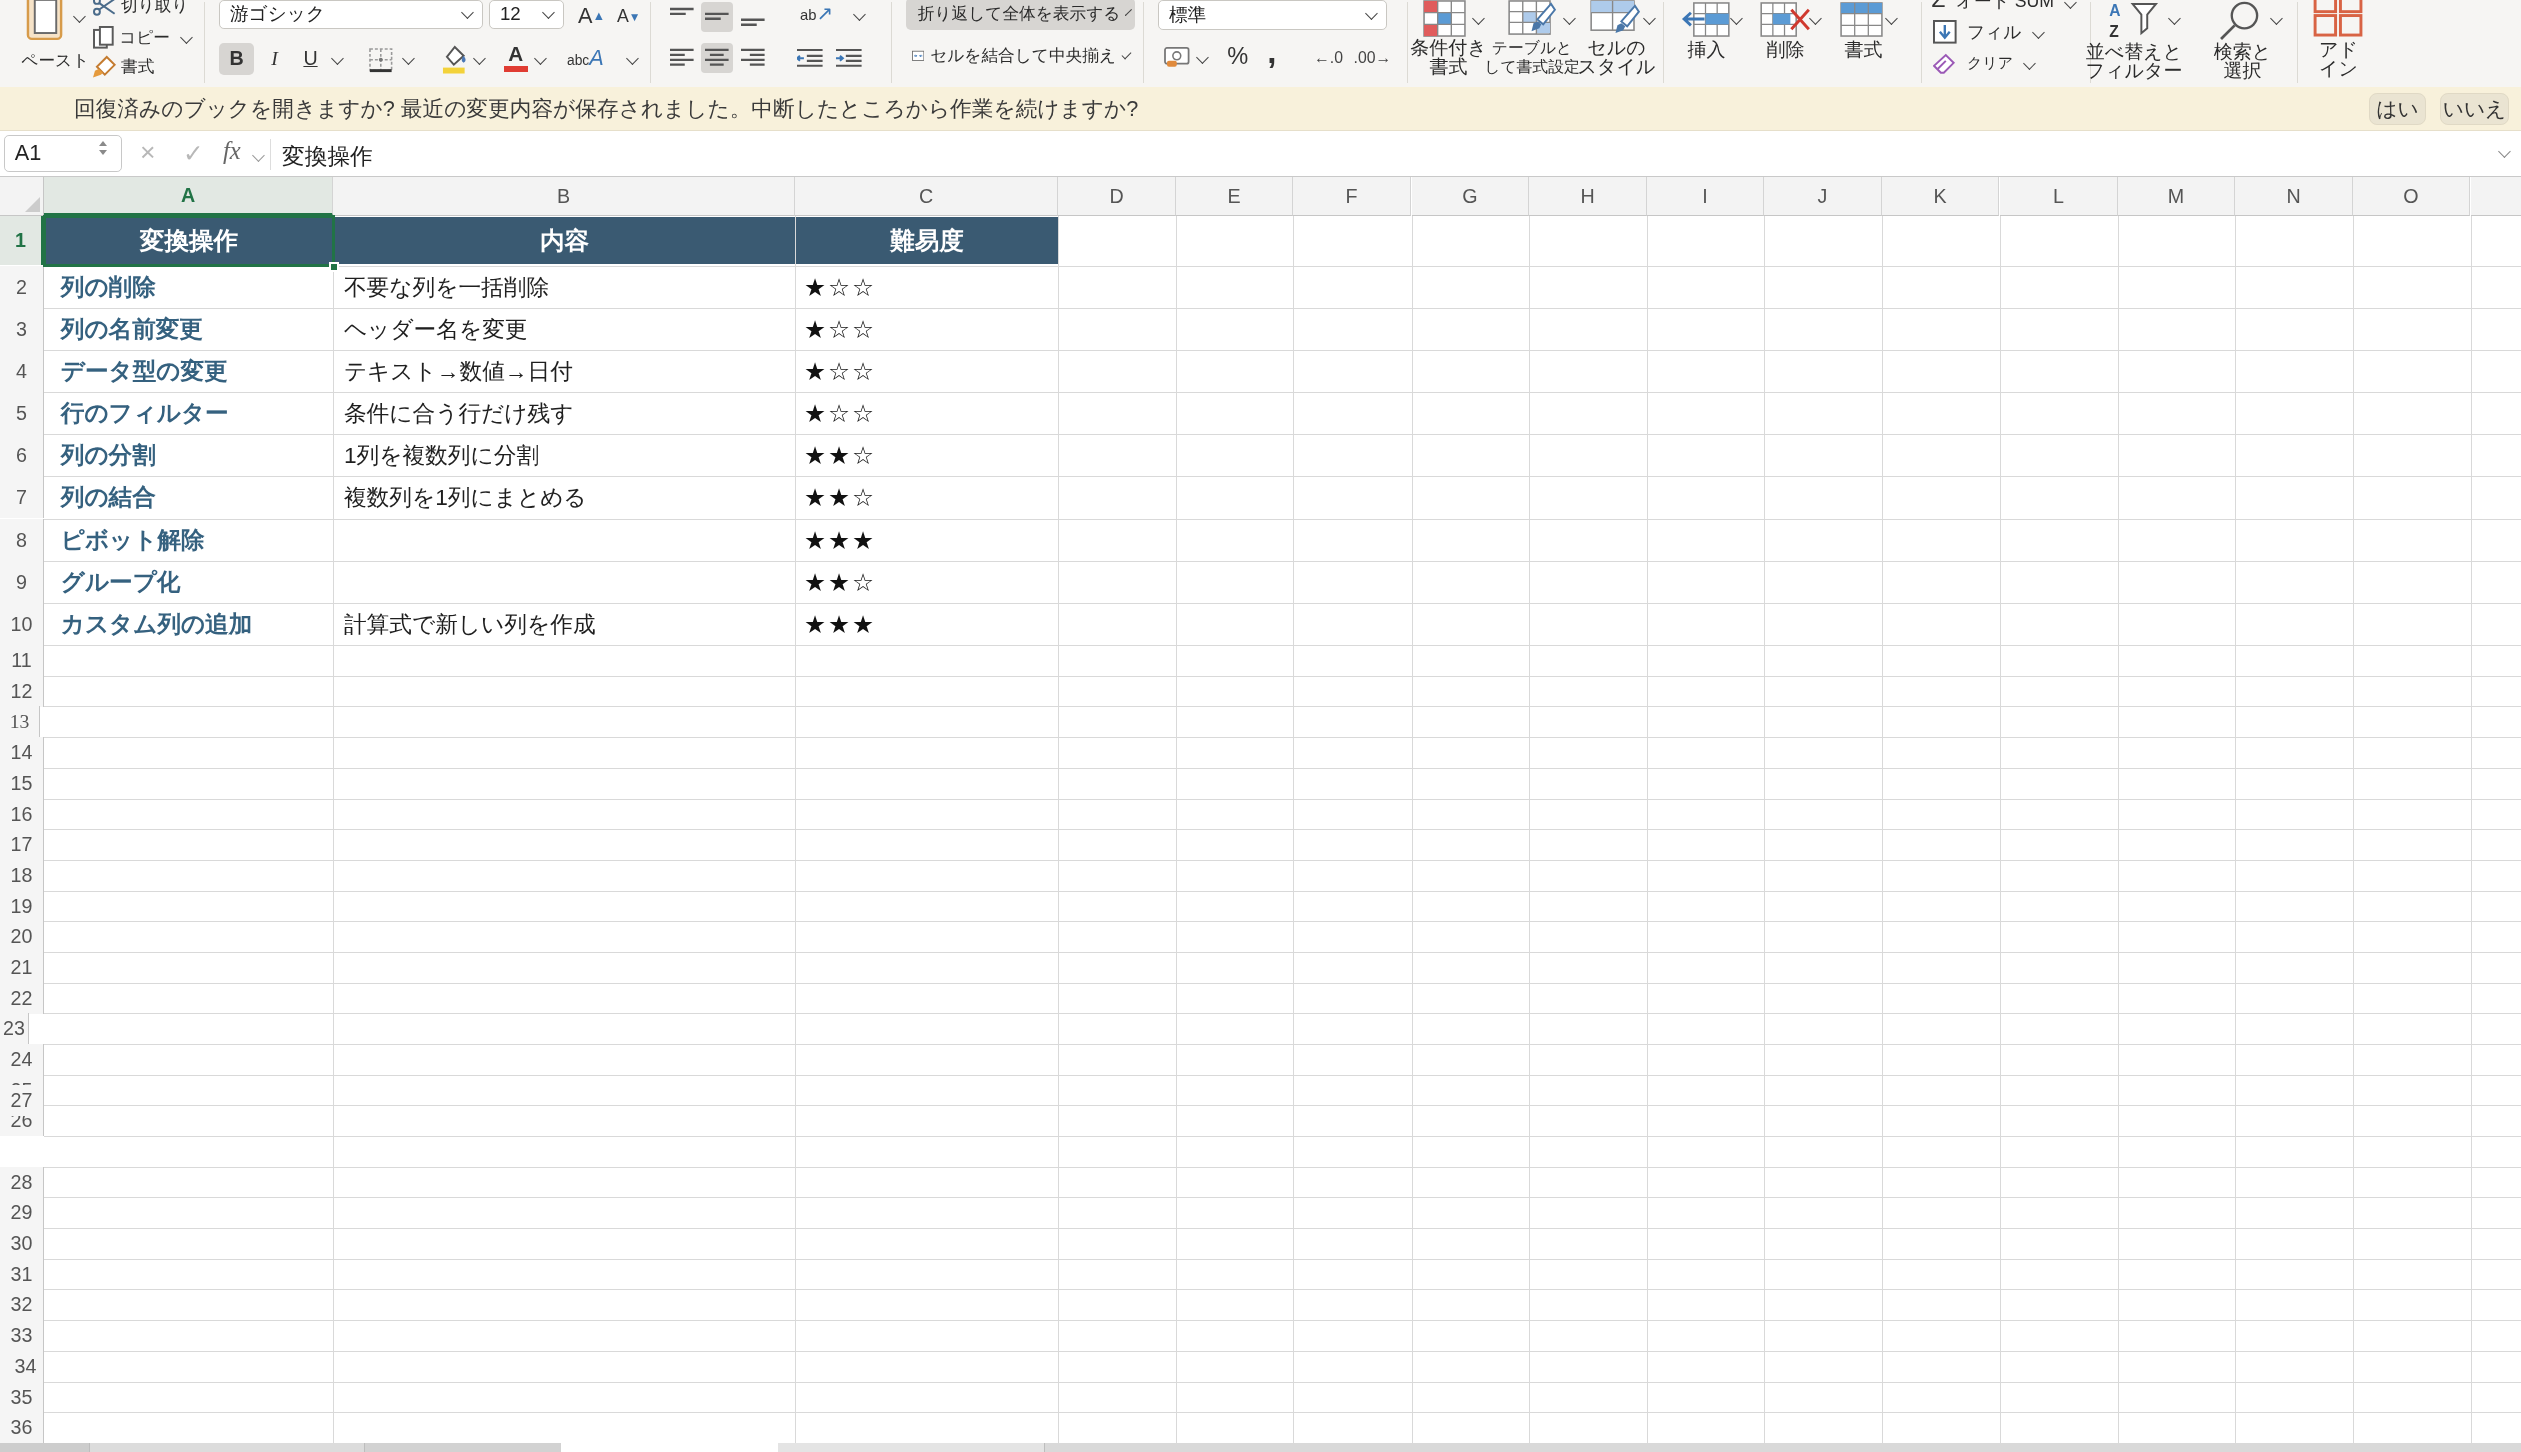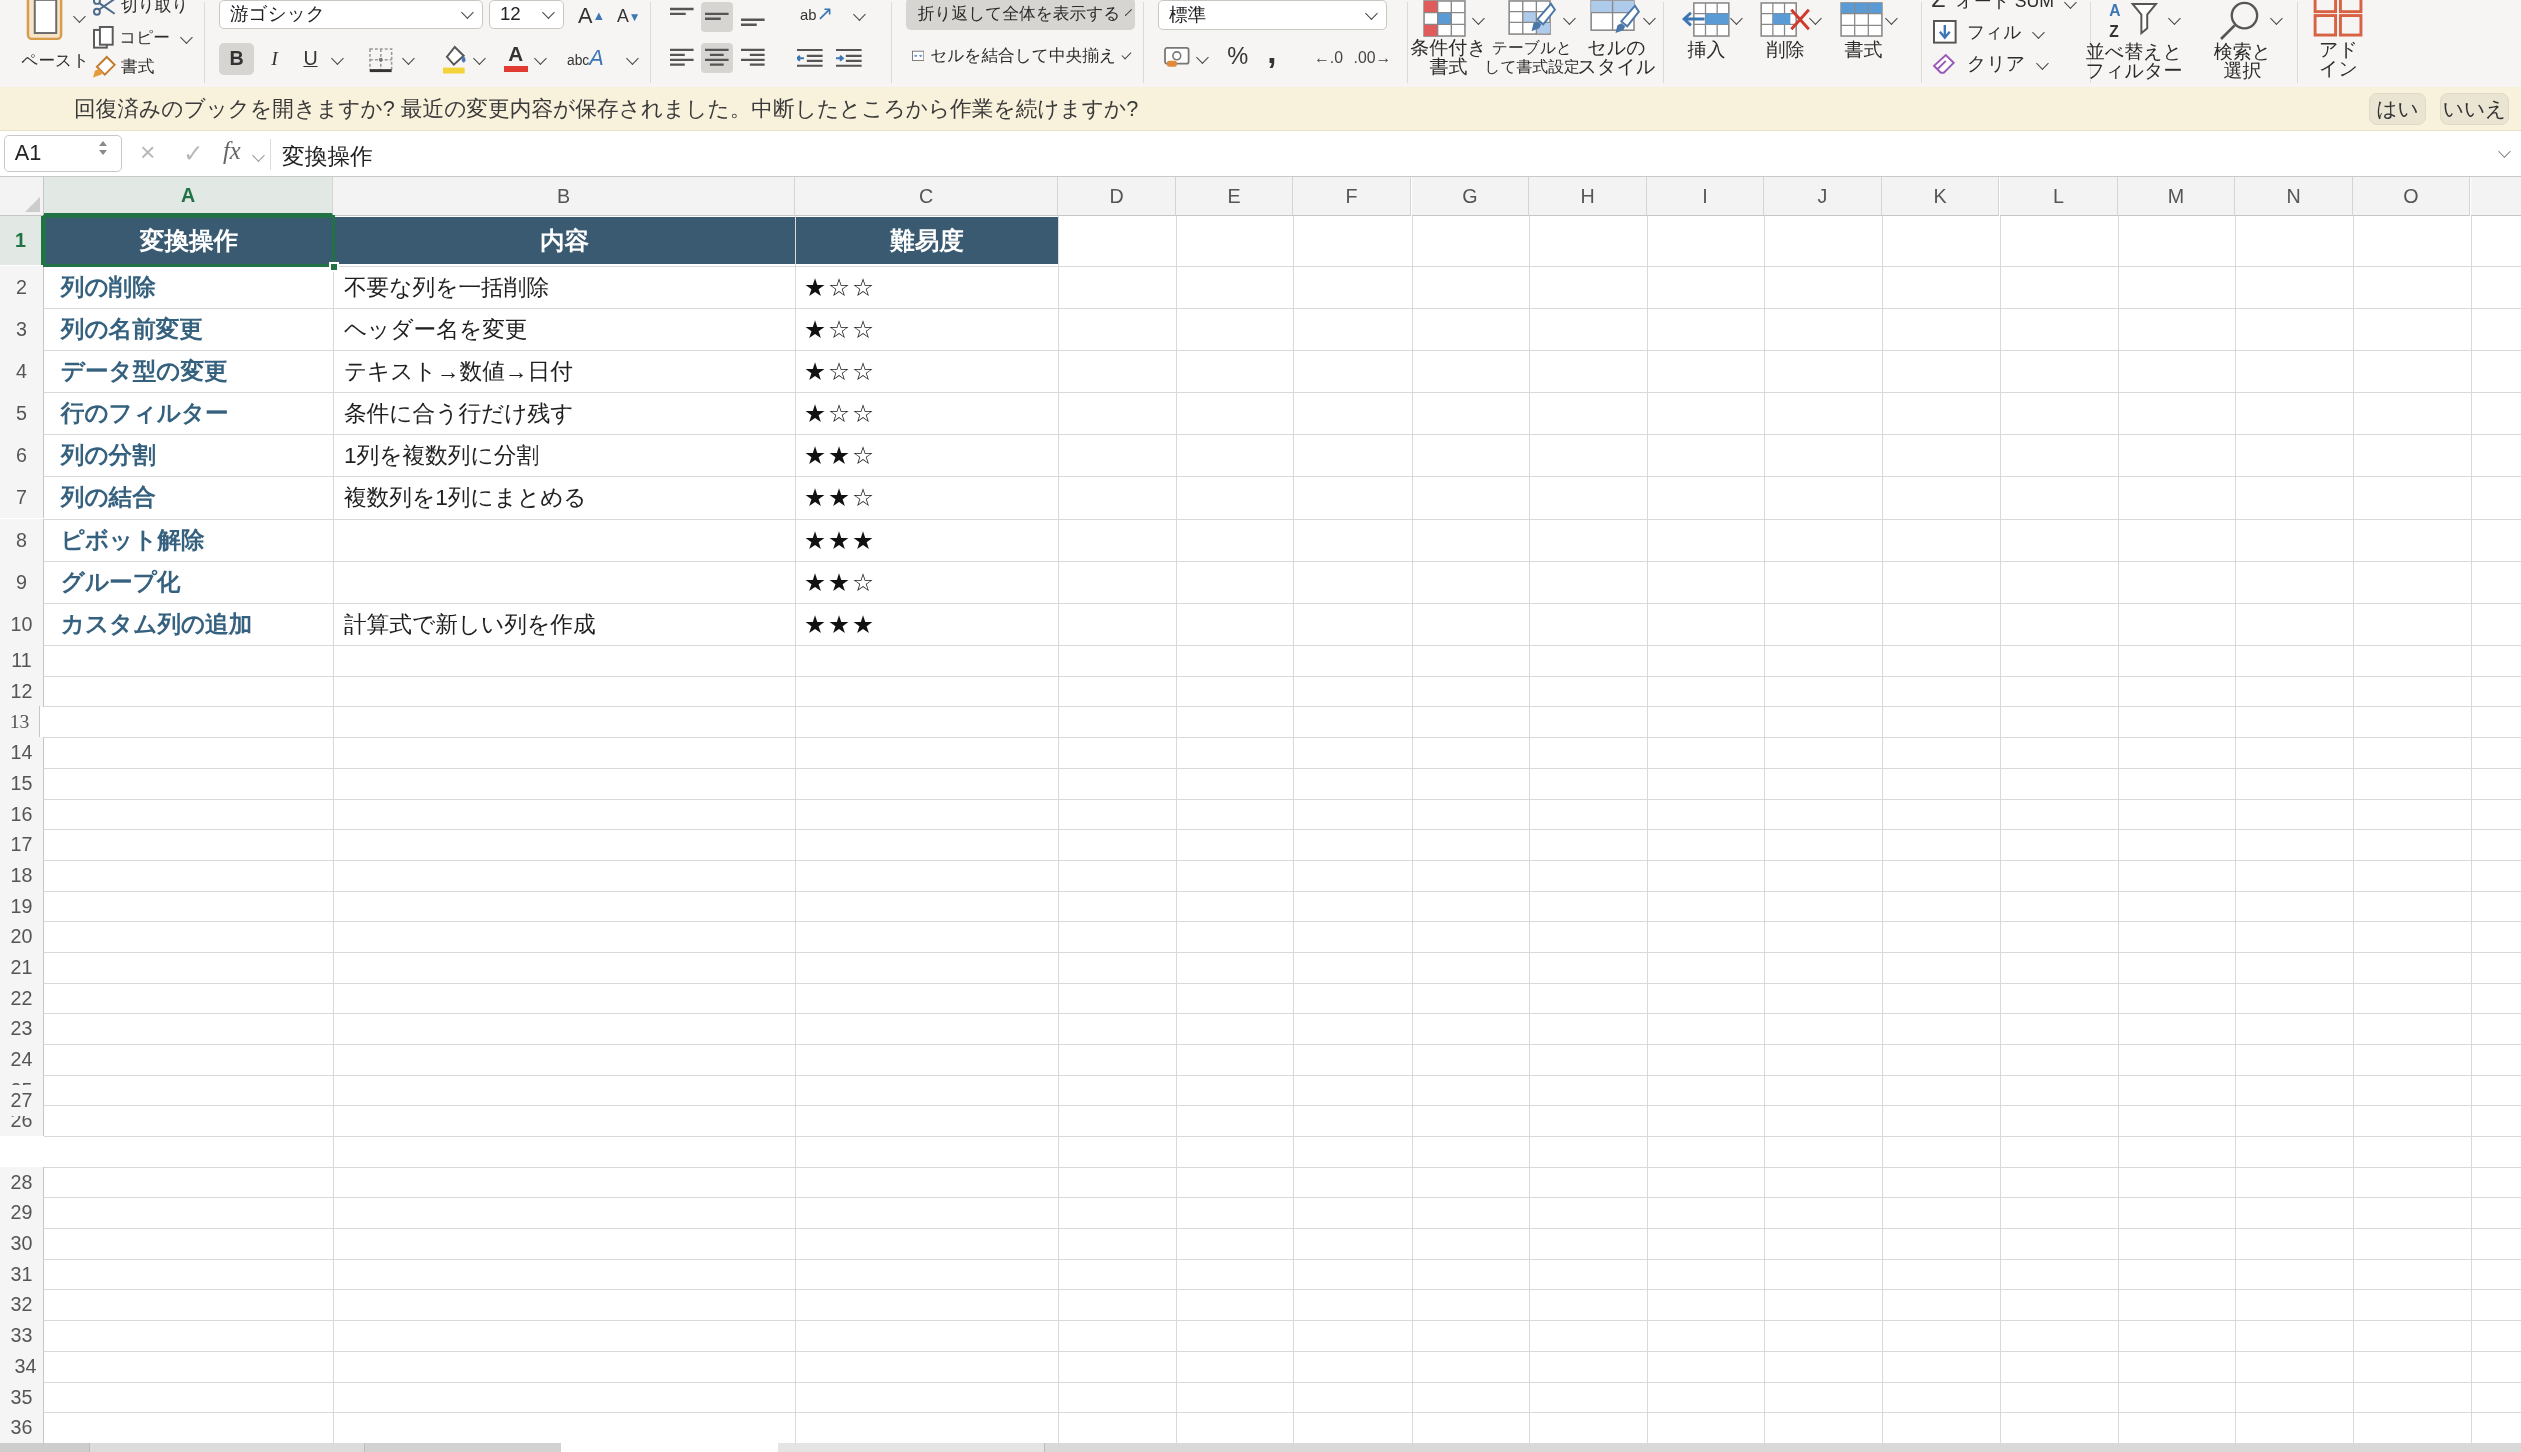--- a/index.html
+++ b/index.html
@@ -330,21 +330,21 @@
       <path d="M12 5 v12 M7 12 l5 6 5 -6" stroke="#3b76b5" stroke-width="2.4" fill="none"></path>
     </svg>
     <span class="rlabel" style="margin-left:5.9px;font-size:17.7px;vertical-align:middle;">フィル</span>
     <span class="chev" style="margin-left:7.9px;margin-top:7.9px;"></span>
   </div>
   <div class="abs" style="left:1933px;top:51px;width:128px;height:27.6px;">
     <svg width="23.6" height="21.7" viewBox="0 0 24 22" style="vertical-align:middle;">
       <path d="M8 20 L1 13 L13 2 L21 10 L11 20 Z" fill="#fff" stroke="#9b59b6" stroke-width="2"></path>
       <path d="M5 16 L13 8" stroke="#9b59b6" stroke-width="2"></path>
     </svg>
-    <span class="rlabel" style="margin-left:5.9px;font-size:19px;vertical-align:middle;">クリア</span>
+    <span class="rlabel" style="margin-left:5.9px;font-size:15px;vertical-align:middle;">クリア</span>
     <span class="chev" style="margin-left:7.9px;margin-top:7.9px;"></span>
   </div>
   <div class="abs divider" style="left:2090px;"></div>
 
   <div class="abs" style="left:2079px;top:0;width:110px;height:85px;">
     <svg class="abs" style="left:29.6px;top:0;" width="55" height="39" viewBox="0 0 56 40">
       <text x="0" y="16" font-size="16" fill="#3b76b5" font-weight="bold">A</text>
       <text x="0" y="38" font-size="16" fill="#333" font-weight="bold">Z</text>
       <path d="M24 4 h24 l-9 11 v14 l-6 5 V15 Z" fill="#fff" stroke="#555" stroke-width="2"></path>
     </svg>
@@ -478,21 +478,21 @@
     <div class="rowhdr" style="left: 0px; top: 683px; width: 44px; height: 31px; line-height: 31px;">18</div>
     <div class="hline" style="left: 44px; top: 714px; width: 2477px; height: 1px;"></div>
     <div class="rowhdr" style="left: 0px; top: 714px; width: 44px; height: 31px; line-height: 31px;">19</div>
     <div class="hline" style="left: 44px; top: 744px; width: 2477px; height: 1px;"></div>
     <div class="rowhdr" style="left: 0px; top: 744px; width: 44px; height: 31px; line-height: 31px;">20</div>
     <div class="hline" style="left: 44px; top: 775px; width: 2477px; height: 1px;"></div>
     <div class="rowhdr" style="left: 0px; top: 775px; width: 44px; height: 31px; line-height: 31px;">21</div>
     <div class="hline" style="left: 44px; top: 806px; width: 2477px; height: 1px;"></div>
     <div class="rowhdr" style="left: 0px; top: 806px; width: 44px; height: 31px; line-height: 31px;">22</div>
     <div class="hline" style="left: 44px; top: 836px; width: 2477px; height: 1px;"></div>
-    <div class="rowhdr" style="left: 0px; top: 836px; width: 44px; height: 31px; line-height: 31px;">23</div>
+    <div class="rowhdr" style="left: 0px; top: 836px; width: 29px; height: 31px; line-height: 31px;">23</div>
     <div class="hline" style="left: 44px; top: 867px; width: 2477px; height: 1px;"></div>
     <div class="rowhdr" style="left: 0px; top: 867px; width: 44px; height: 31px; line-height: 31px;">24</div>
     <div class="hline" style="left: 44px; top: 898px; width: 2477px; height: 1px;"></div>
     <div class="rowhdr" style="left: 0px; top: 898px; width: 44px; height: 31px; line-height: 31px;">25</div>
     <div class="hline" style="left: 44px; top: 928px; width: 2477px; height: 1px;"></div>
     <div class="rowhdr" style="left: 0px; top: 928px; width: 44px; height: 31px; line-height: 31px;">26</div>
     <div class="hline" style="left: 44px; top: 959px; width: 2477px; height: 1px;"></div>
     <div class="rowhdr" style="left: 0px; top: 908px; width: 44px; height: 31px; line-height: 31px;">27</div>
     <div class="hline" style="left: 44px; top: 990px; width: 2477px; height: 1px;"></div>
     <div class="rowhdr" style="left: 0px; top: 990px; width: 44px; height: 31px; line-height: 31px;">28</div>

